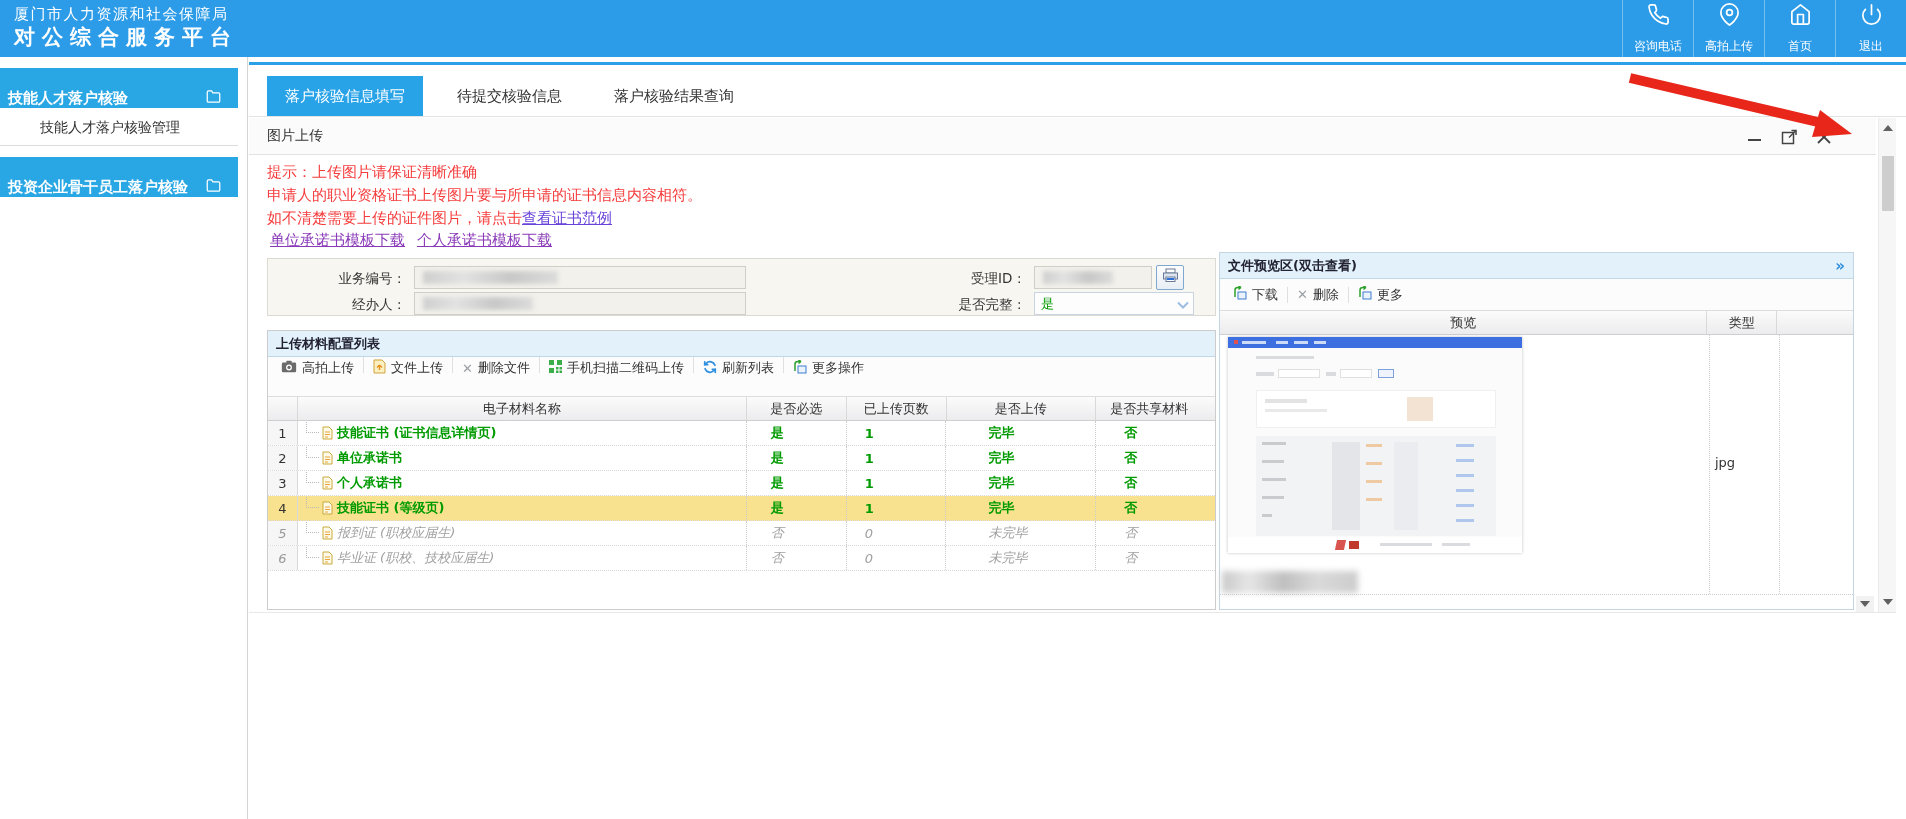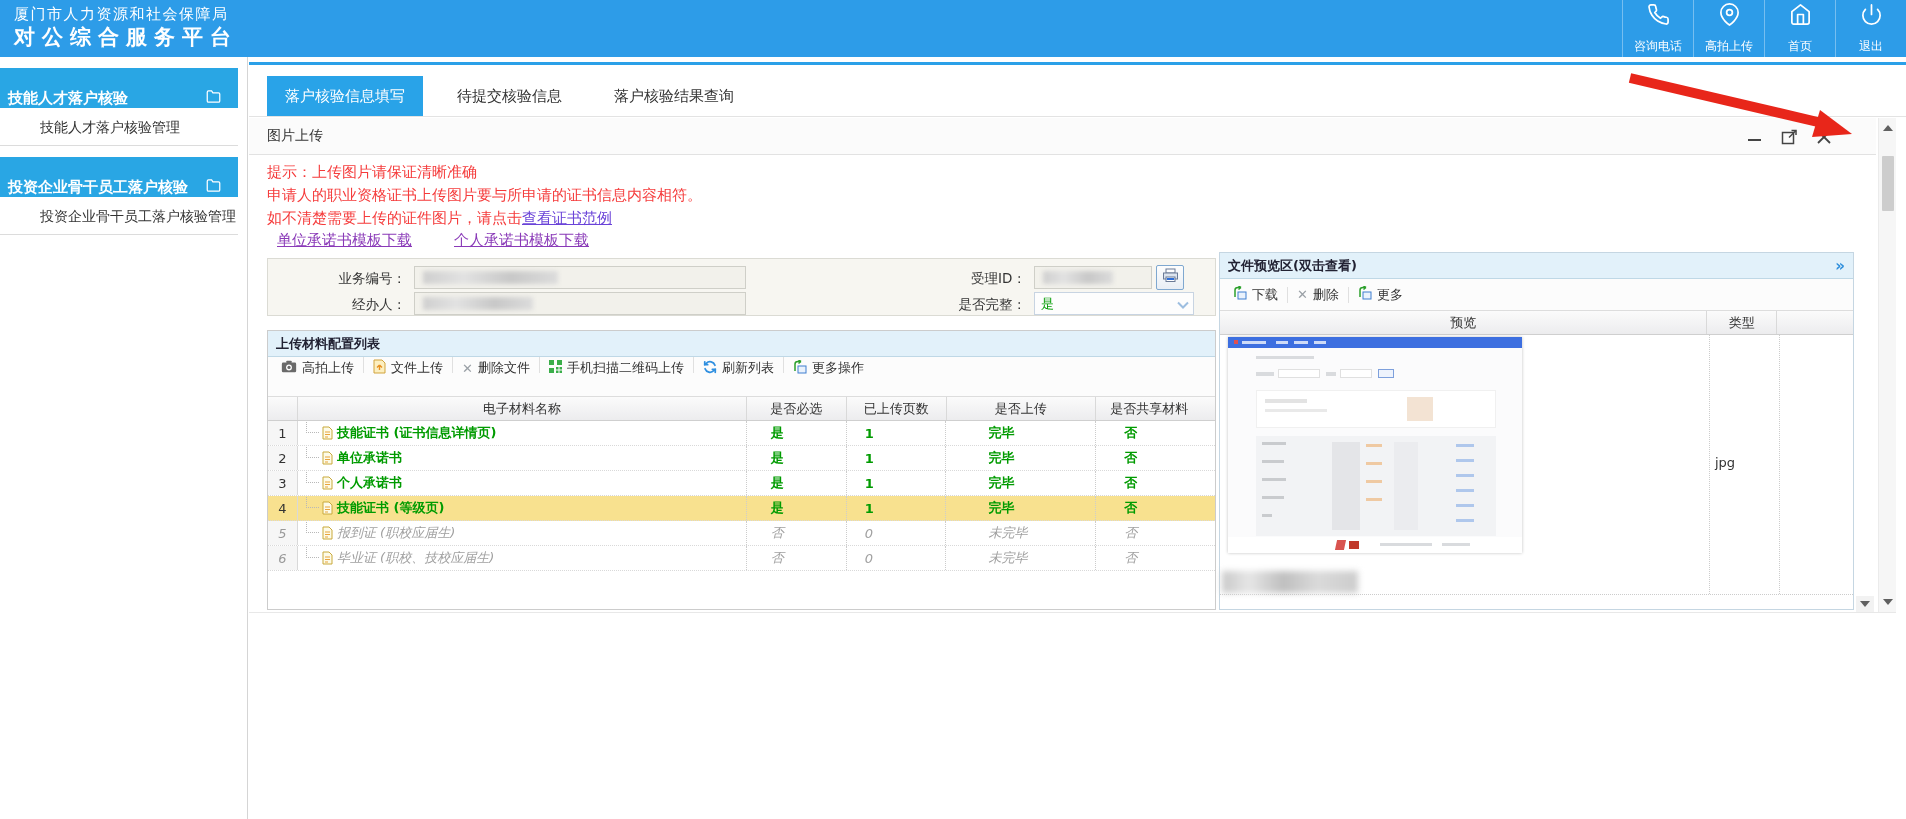--- a/index.html
+++ b/index.html
@@ -31,21 +31,21 @@
   .dlg-title{font-size:14px;color:#333;padding-left:18px;}
   .win-controls{position:absolute;right:43px;top:0;height:37px;display:flex;align-items:center;gap:17px;}
   .win-btn{width:18px;height:18px;display:flex;align-items:center;justify-content:center;cursor:pointer;}
   .dlg-bottom-line{position:absolute;top:612px;left:249px;right:10px;height:1px;background:#E8E8E8;}
 
   
   .hint{position:absolute;left:267px;font-size:15px;color:#F53B3B;white-space:nowrap;}
   .hint a{cursor:pointer;}
   .lnk-sample{color:#6A43D8;text-decoration:underline;}
   .lnk-tpl{color:#8A3AB8;text-decoration:underline;font-size:15px;cursor:pointer;}
-  .hint4{position:absolute;left:277px;top:231px;display:flex;gap:42px;}
+  .hint4{position:absolute;left:270px;top:231px;display:flex;gap:12px;}
 
   
   .form-box{position:absolute;left:267px;top:258px;width:949px;height:58px;background:#F7F6F1;border:1px solid #DBDBD4;}
   .f-label{position:absolute;font-size:13.5px;color:#333;text-align:right;white-space:nowrap;}
   .inp{position:absolute;height:23px;background:#F2F1EB;border:1px solid #CFCFC8;display:flex;align-items:center;}
   .redact{height:13px;margin-left:8px;background:linear-gradient(90deg,#CFCFCF,#E2E2E2 30%,#C8C8C8 65%,#DCDCDC);filter:blur(2px);border-radius:1px;}
   .btn-print{position:absolute;left:888px;top:6px;width:28px;height:25px;border:1px solid #7FA8D0;border-radius:2px;background:linear-gradient(#FDFDFD,#E8EEF5);display:flex;align-items:center;justify-content:center;cursor:pointer;}
   .sel{position:absolute;left:766px;top:33px;width:160px;height:23px;background:#FDFDFD;border:1px solid #C8D4E2;display:flex;align-items:center;justify-content:space-between;padding:0 4px 0 6px;cursor:pointer;}
   .sel-val{font-size:13px;color:#009B00;}
 
@@ -172,21 +172,20 @@
     </div>
     <div class="side-item">技能人才落户核验管理</div>
     <div class="side-title">
       <span>投资企业骨干员工落户核验</span>
       <span>
         <svg width="17" height="15" viewBox="0 0 24 24" fill="none" stroke="#fff" stroke-width="2">
             <path d="M22 19a2 2 0 0 1-2 2H4a2 2 0 0 1-2-2V5a2 2 0 0 1 2-2h5l2 3h9a2 2 0 0 1 2 2z"></path>
           </svg>
       </span>
     </div>
-    <div class="side-item">投资企业骨干员工落户核验管理</div>
   </div>
 
   <div class="main-topline"></div>
 
   <div class="tabs">
     <div class="tab active">落户核验信息填写</div>
     <div class="tab">待提交核验信息</div>
     <div class="tab">落户核验结果查询</div>
   </div>
   <div class="tabs-underline"></div>

